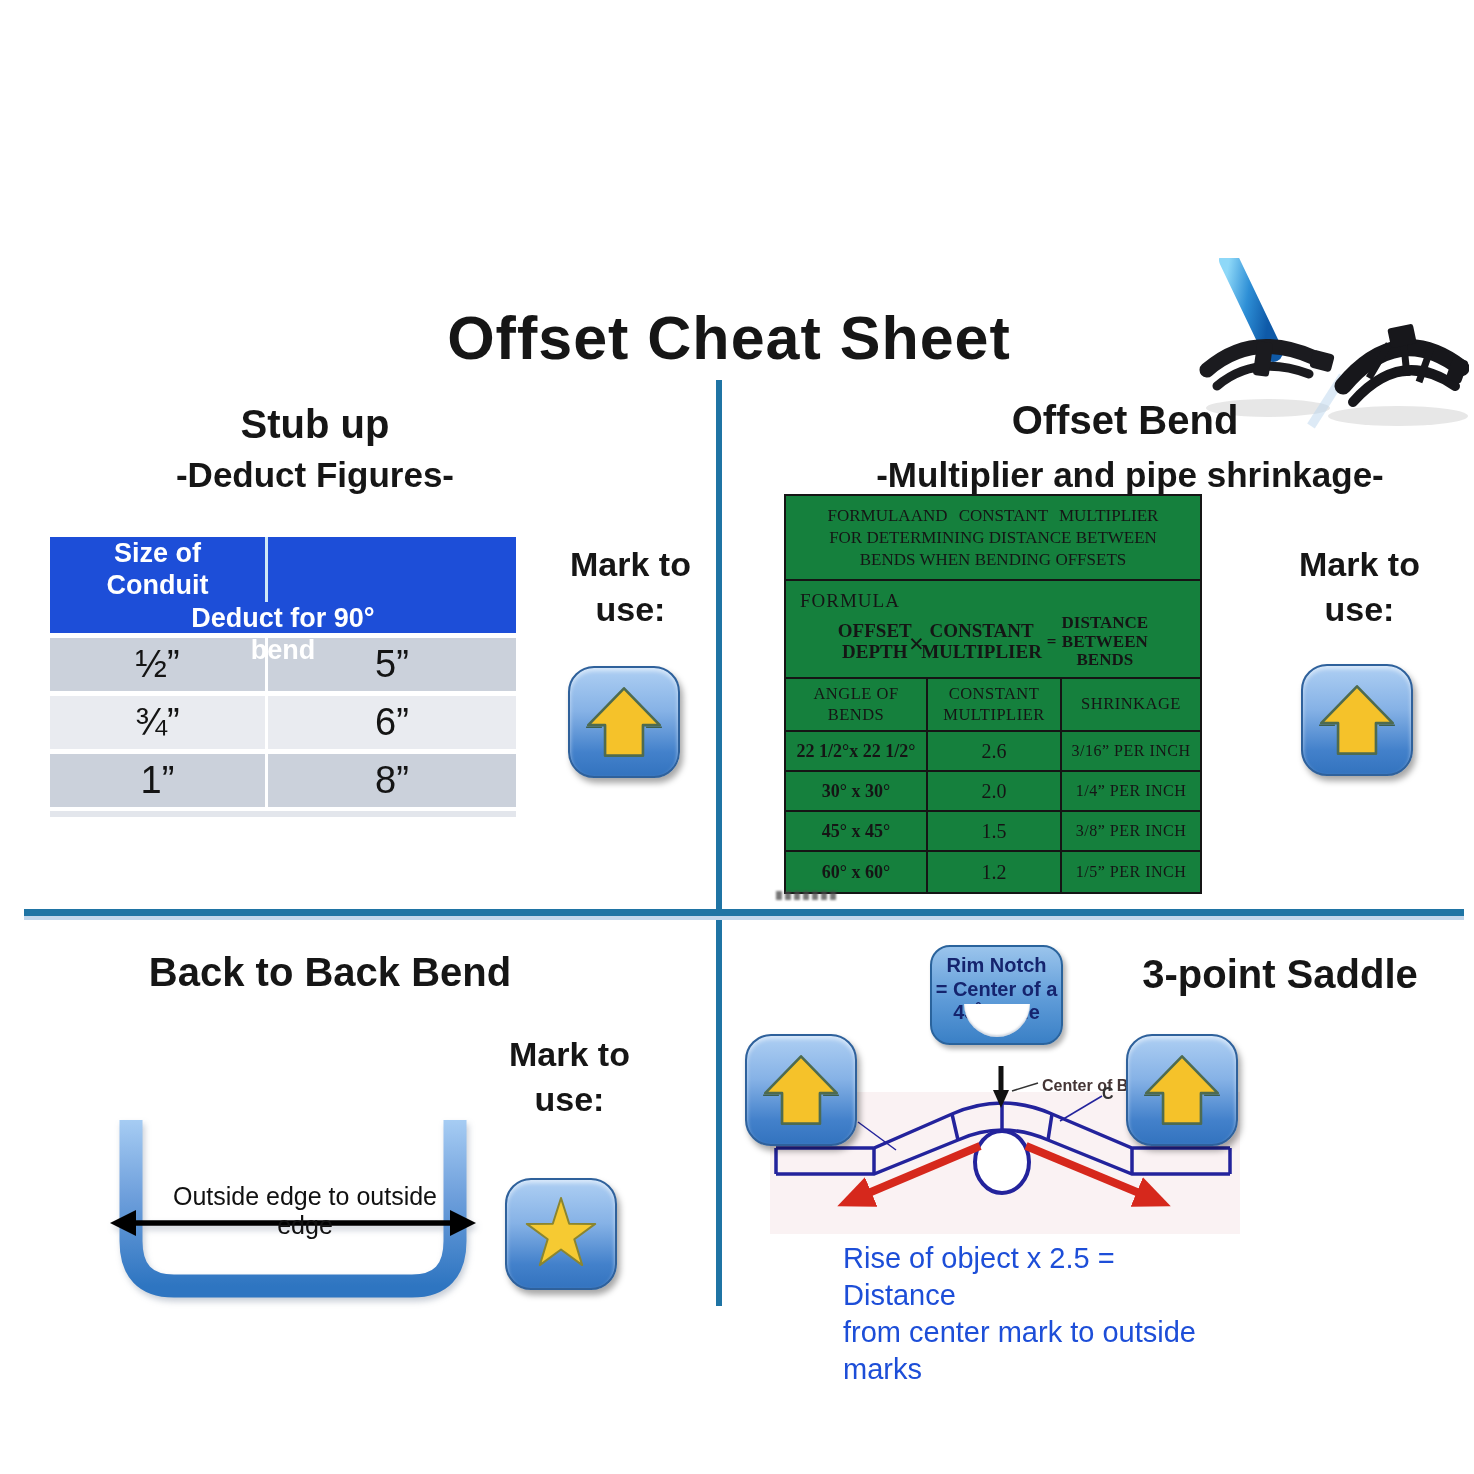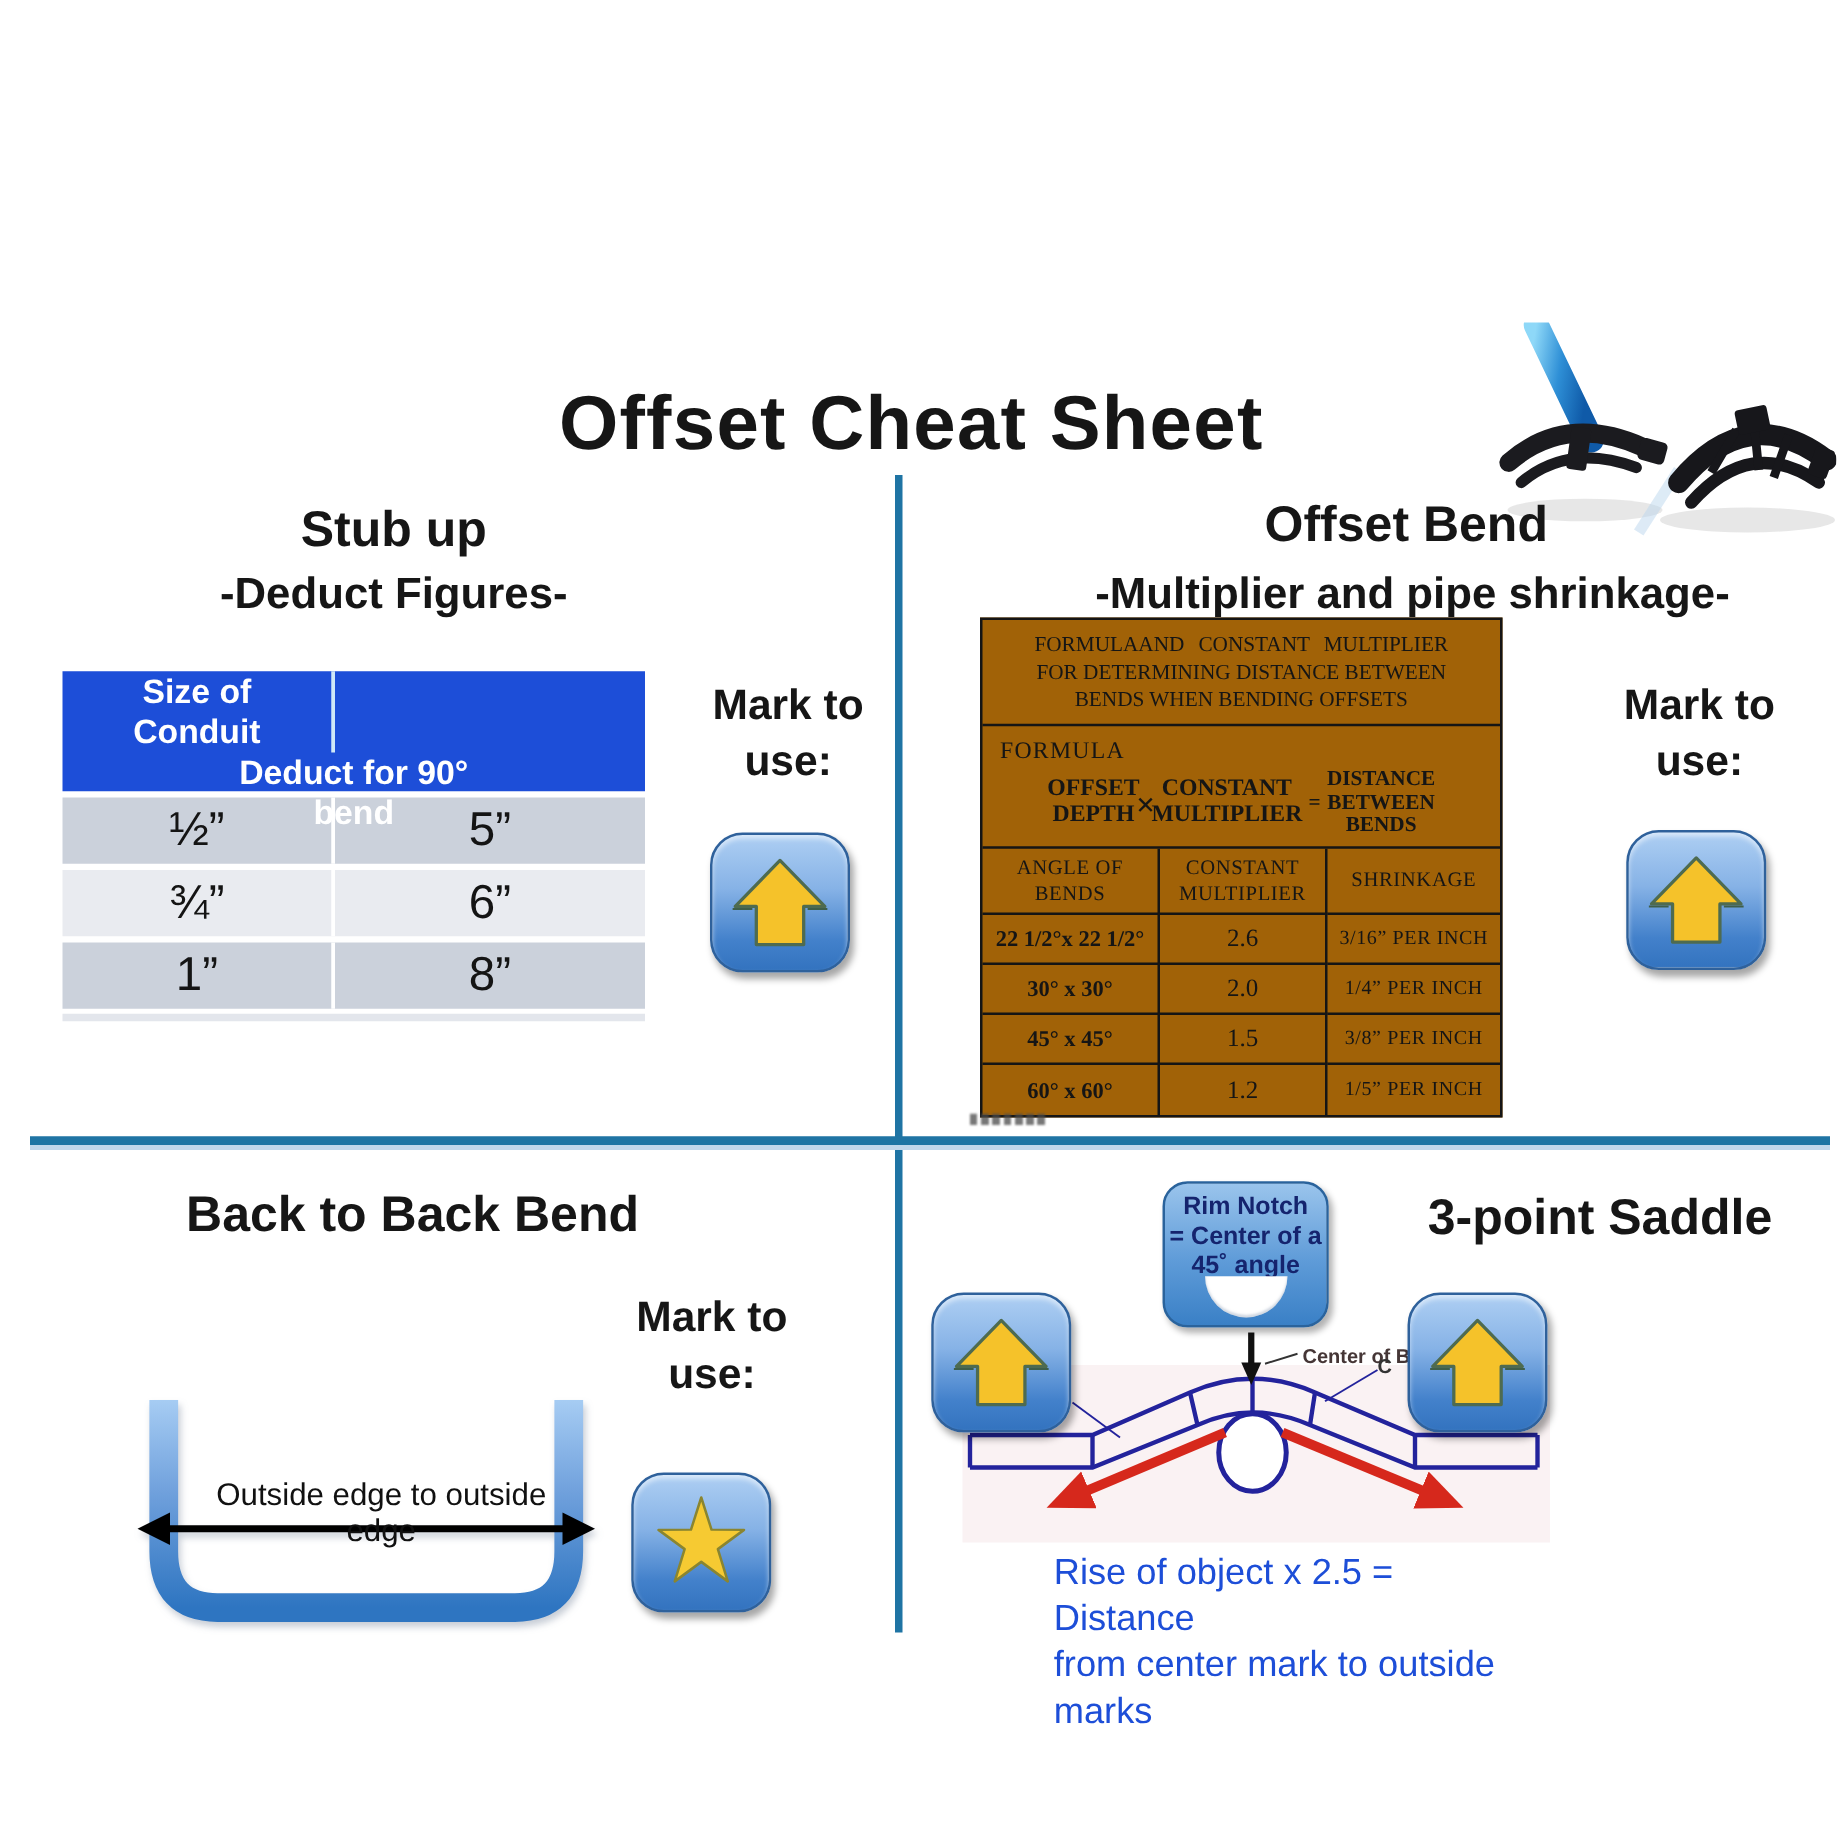--- a/index.html
+++ b/index.html
@@ -40,21 +40,21 @@
               font-size:34px;line-height:1.32;color:#161616;}
   .mark-btn{position:absolute;width:112px;height:112px;border-radius:26px;
       background:linear-gradient(180deg,#AECFF3 0%,#86B2E6 40%,#4381CB 78%,#3373BF 100%);
       border:2px solid #2F619B;
       box-shadow:3px 5px 6px rgba(0,0,0,.35), inset 0 3px 4px rgba(255,255,255,.55);
       display:flex;align-items:center;justify-content:center;box-sizing:border-box;z-index:6;}
   .mark-btn svg{width:80px;height:80px;}
 
   
   .otable{position:absolute;left:784px;top:494px;width:418px;border:2px solid #151515;
-          background:#a16207;font-family:"Liberation Serif",serif;color:#151515;box-sizing:border-box;}
+          background:#15803d;font-family:"Liberation Serif",serif;color:#151515;box-sizing:border-box;}
   .ocap{border-bottom:2px solid #151515;padding:9px 6px 8px 6px;text-align:center;
         font-size:17px;line-height:1.3;}
   .ocap1{word-spacing:7px;}
   .oformula{position:relative;height:96px;border-bottom:2px solid #151515;}
   .oflabel{position:absolute;left:14px;top:9px;font-size:19px;letter-spacing:1px;}
   .ofrow{position:absolute;left:0;right:0;top:33px;display:flex;justify-content:center;
          align-items:center;font-weight:bold;}
   .ofstack{display:flex;flex-direction:column;text-align:center;font-size:19px;line-height:1.08;}
   .ofresult{font-size:17px;}
   .ofop1{font-size:27px;margin:6px -3px 0 -3px;z-index:2;}
@@ -76,21 +76,21 @@
 
   
   .usvg{position:absolute;left:106px;top:1116px;width:374px;height:192px;
         filter:drop-shadow(2px 4px 3px rgba(70,90,120,.30));}
   .ulabel{position:absolute;left:150px;top:1182px;width:310px;text-align:center;
           font-size:25px;color:#111;}
 
   
   .stint{position:absolute;left:770px;top:1092px;width:470px;height:142px;background:#FAF2F3;}
   .ssvg{position:absolute;left:770px;top:1058px;width:470px;height:170px;z-index:2;}
-  .rimbox{position:absolute;left:930px;top:945px;width:133px;height:117px;border-radius:20px;
+  .rimbox{position:absolute;left:930px;top:945px;width:133px;height:100px;border-radius:20px;
       background:linear-gradient(180deg,#9AC4EC 0%,#5E9BD8 55%,#3A80C6 100%);
       border:2px solid #2A639C;box-shadow:3px 4px 5px rgba(0,0,0,.3);box-sizing:border-box;
       font-weight:800;color:#15246E;font-size:20px;line-height:1.18;text-align:center;
       padding-top:7px;z-index:5;}
   .notch{position:absolute;left:50%;transform:translateX(-50%);bottom:6px;width:66px;height:33px;
          background:#fff;border-radius:0 0 66px 66px;box-shadow:inset 0 -2px 2px rgba(120,140,170,.35);}
   .cob{position:absolute;left:1042px;top:1077px;font-size:16px;font-weight:bold;color:#453636;z-index:3;}
   .clabel{position:absolute;left:1102px;top:1085px;font-size:16px;font-weight:bold;color:#333;z-index:3;}
   .rednote{position:absolute;left:843px;top:1240px;width:380px;font-size:29px;line-height:1.28;
            color:#1d4ed8;}

